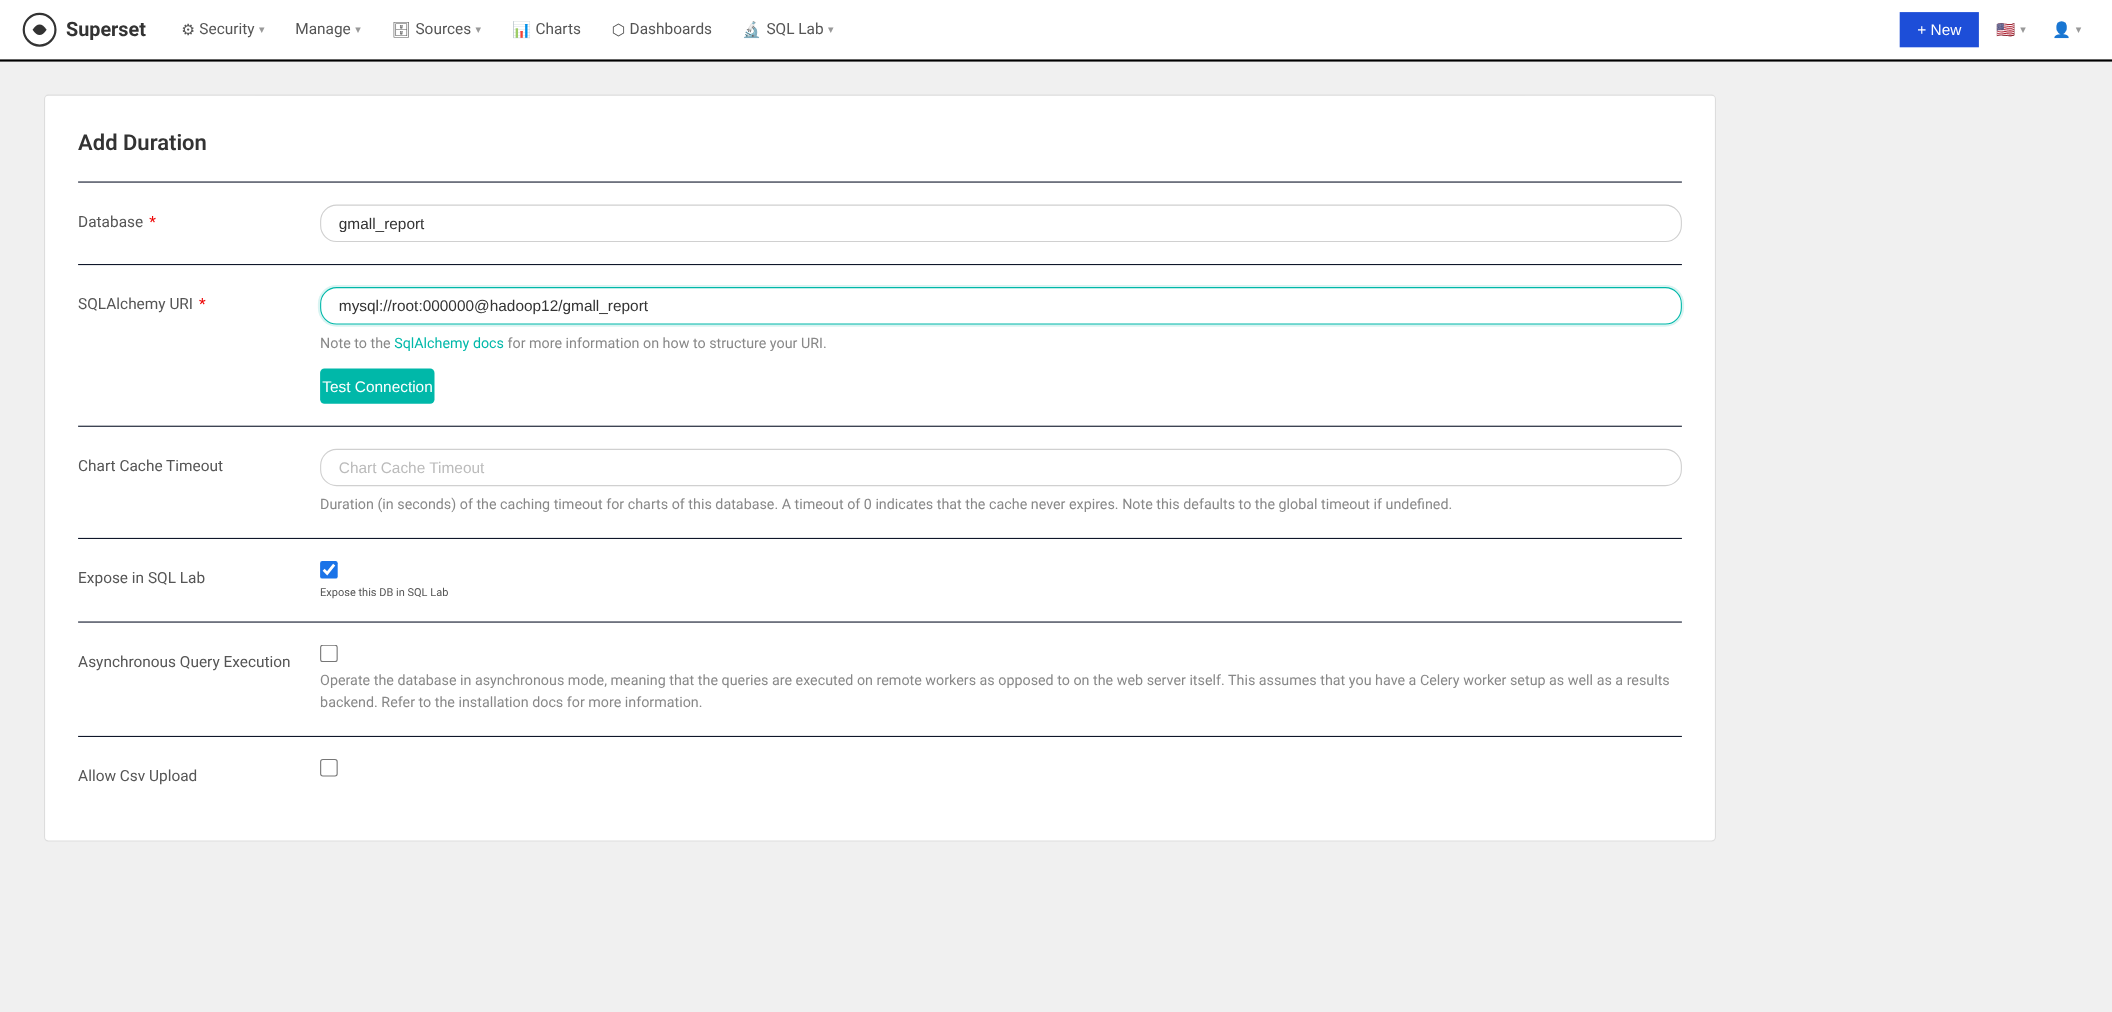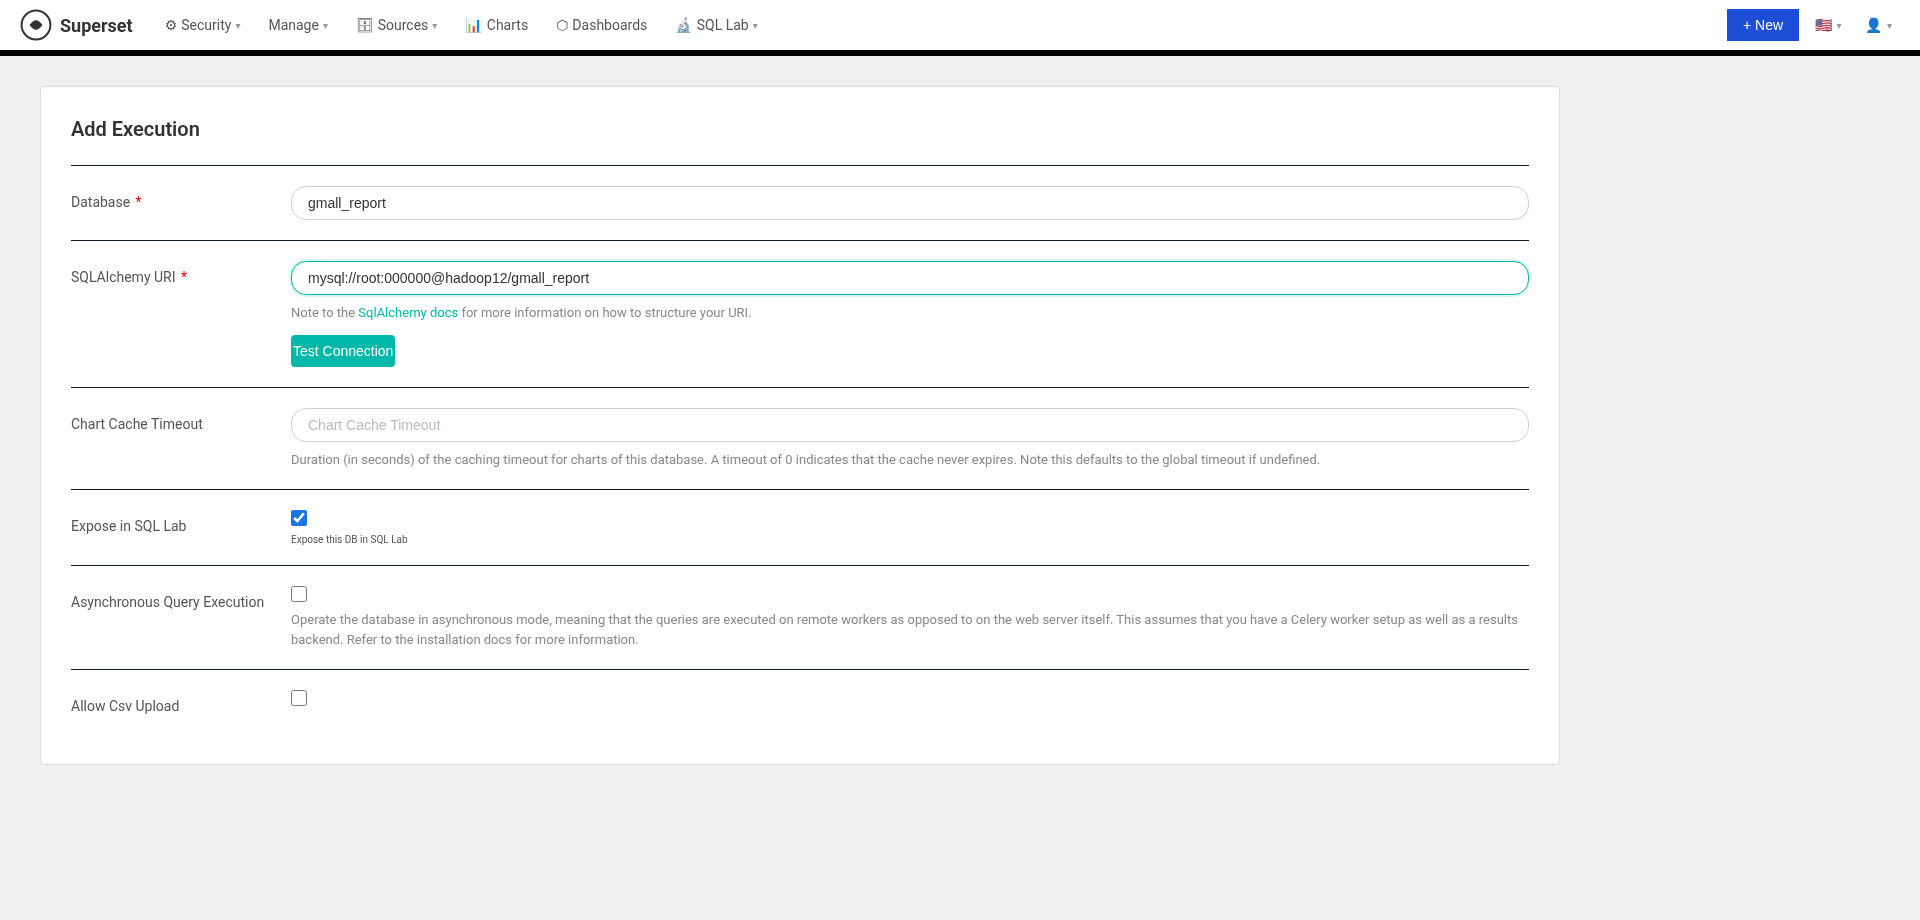--- a/index.html
+++ b/index.html
@@ -5,21 +5,21 @@
     * { box-sizing: border-box; margin: 0; padding: 0; }
     body { font-family: -apple-system, BlinkMacSystemFont, 'Segoe UI', Roboto, sans-serif; background: #f0f0f0; color: #333; font-size: 14px; }
 
     
     .navbar {
       display: flex;
       align-items: center;
       background: #fff;
       height: 56px;
       padding: 0 20px;
-      border-bottom: 6px solid #000000;
+      border-bottom: 2px solid #000000;
       gap: 4px;
     }
     .navbar-brand {
       display: flex;
       align-items: center;
       gap: 8px;
       font-weight: 700;
       font-size: 18px;
       color: #333;
       margin-right: 16px;
@@ -232,21 +232,21 @@
     <div class="user-btn">
       <span>👤</span>
       <span class="nav-chevron">▾</span>
     </div>
   </div>
 </nav>
 
 <div class="main-content">
   <div class="form-container">
 
-    <h2 class="form-title">Add Execution</h2>
+    <h2 class="form-title">Add Duration</h2>
 
     <div class="form-row">
       <div class="form-label-col">
         <span>Database</span>
         <span class="required-star">*</span>
       </div>
       <div class="form-input-col">
         <input type="text" class="form-input" value="gmall_report" style="">
       </div>
     </div>

